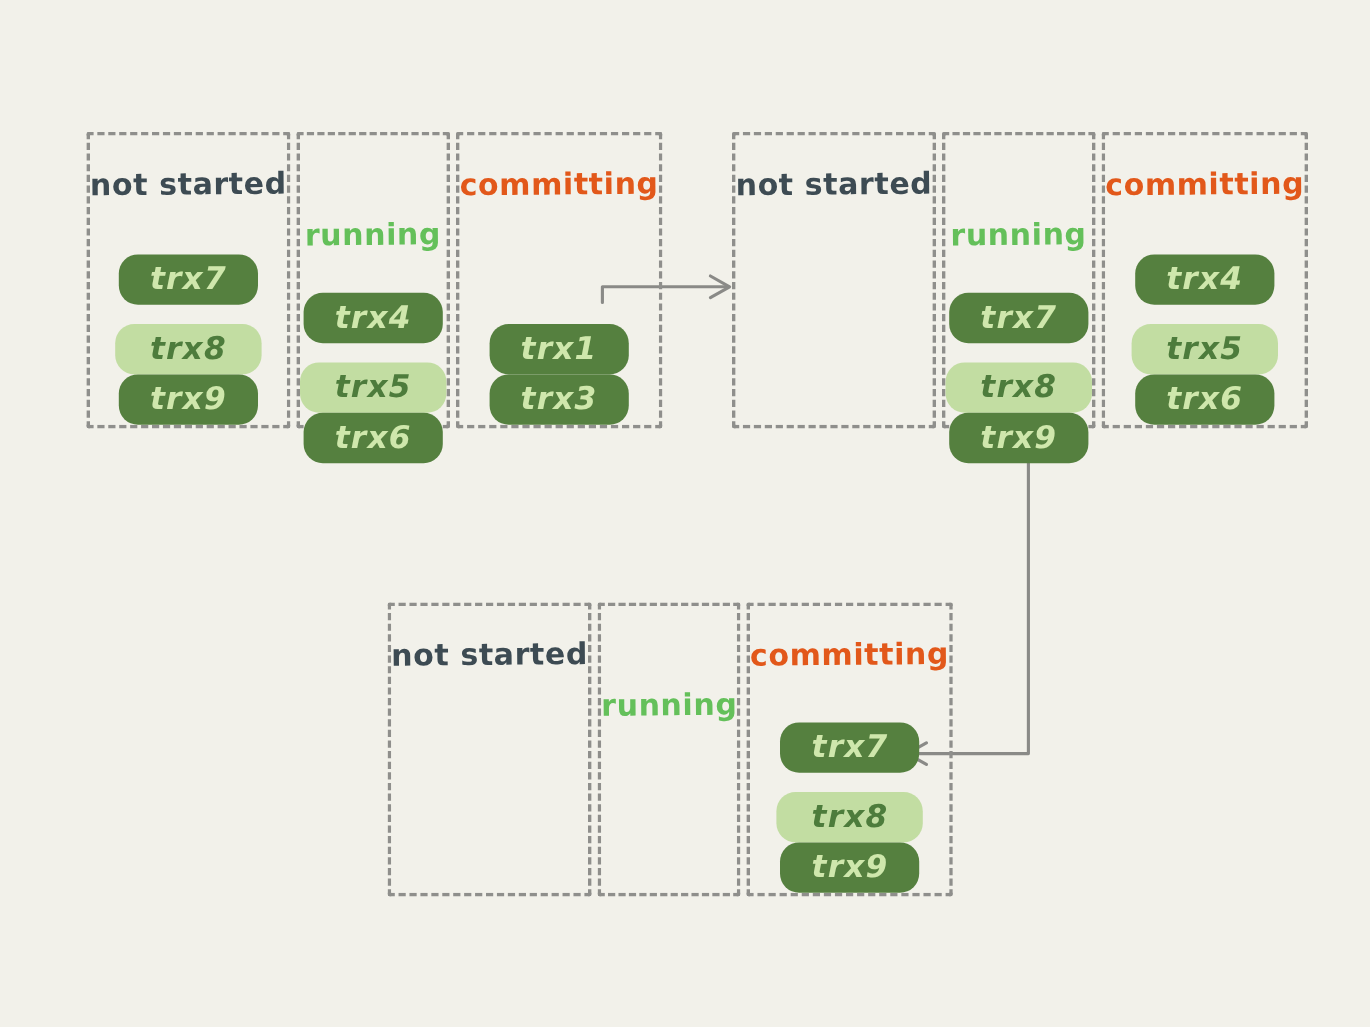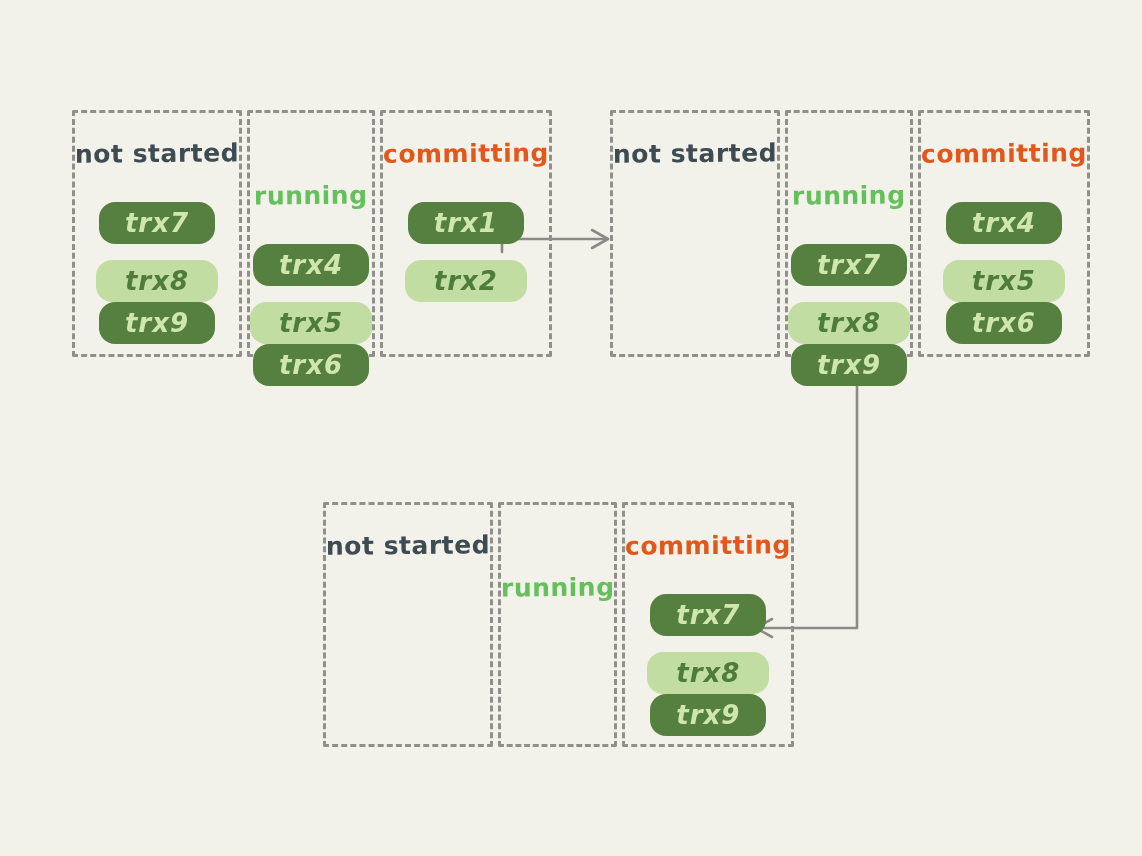--- a/index.html
+++ b/index.html
@@ -31,20 +31,21 @@
   .panel-3 { left: 323px; top: 502px; width: 424px; height: 245px; }
   .col {
     flex: 1 1 0;
     box-sizing: border-box;
     border: 3px dashed #8f8f8c;
     border-radius: 2px;
     padding-top: 24px;
     display: flex;
     flex-direction: column;
     align-items: center;
+    justify-content: space-between;
   }
   .heading {
     font-size: 25px;
     font-weight: bold;
     letter-spacing: 0.5px;
     white-space: nowrap;
     line-height: 34px;
     transform: rotate(-0.5deg);
   }
   .h-notstarted { color: #3d4b53; }
@@ -99,21 +100,21 @@
       <div class="pillstack">
         <div class="pill pill-dark">trx4</div>
         <div class="pill pill-light">trx5</div>
         <div class="pill pill-dark">trx6</div>
       </div>
     </div>
     <div class="col">
       <div class="heading h-committing">committing</div>
       <div class="pillstack">
         <div class="pill pill-dark">trx1</div>
-        <div class="pill pill-light">trx2</div>
+        <div class="pill pill-dark">trx3</div>
       </div>
     </div>
   </div>
 
   <div class="panel panel-2">
     <div class="col">
       <div class="heading h-notstarted">not started</div>
     </div>
     <div class="col">
       <div class="heading h-running">running</div>

